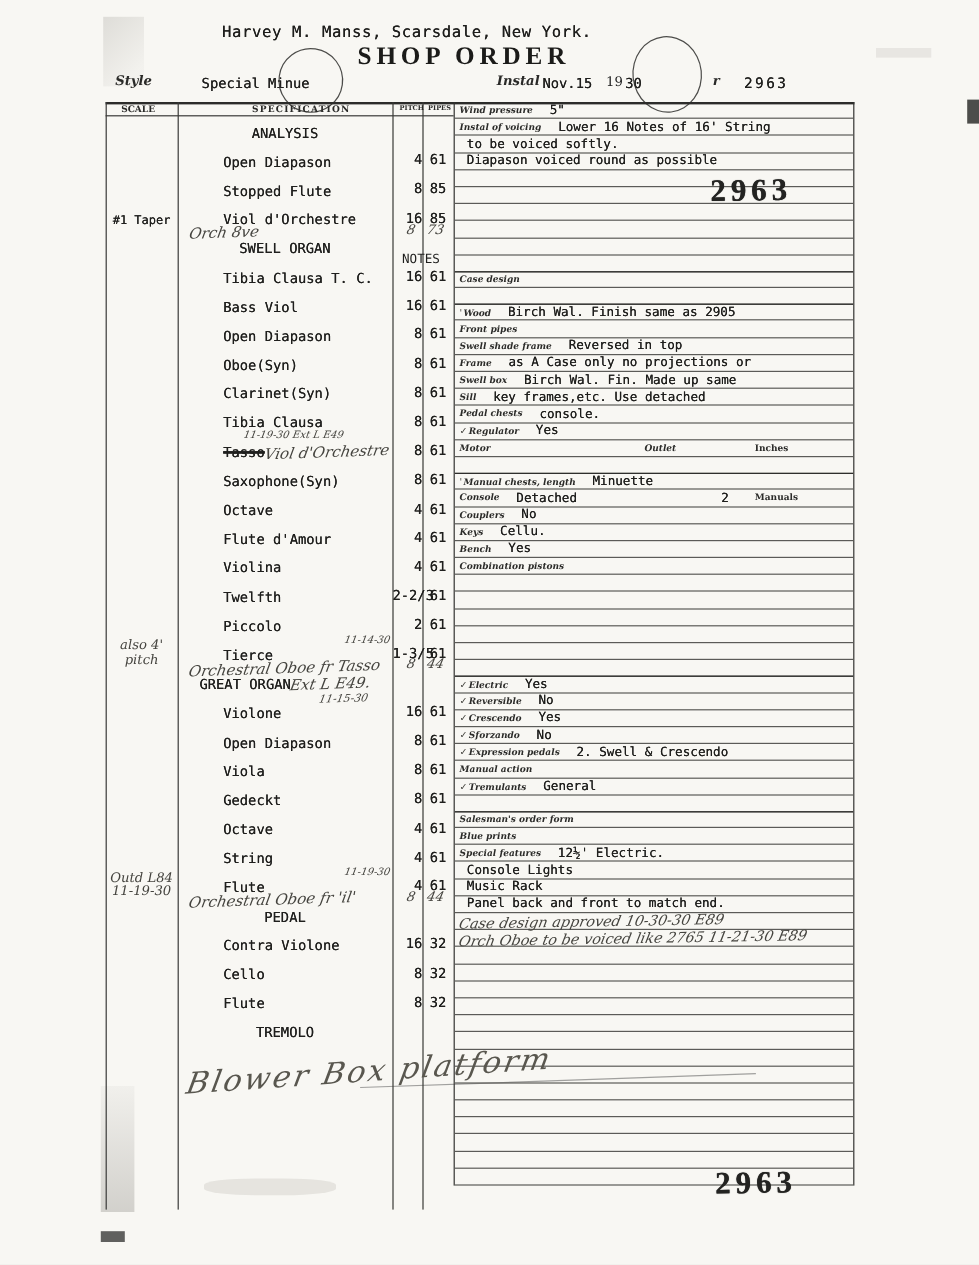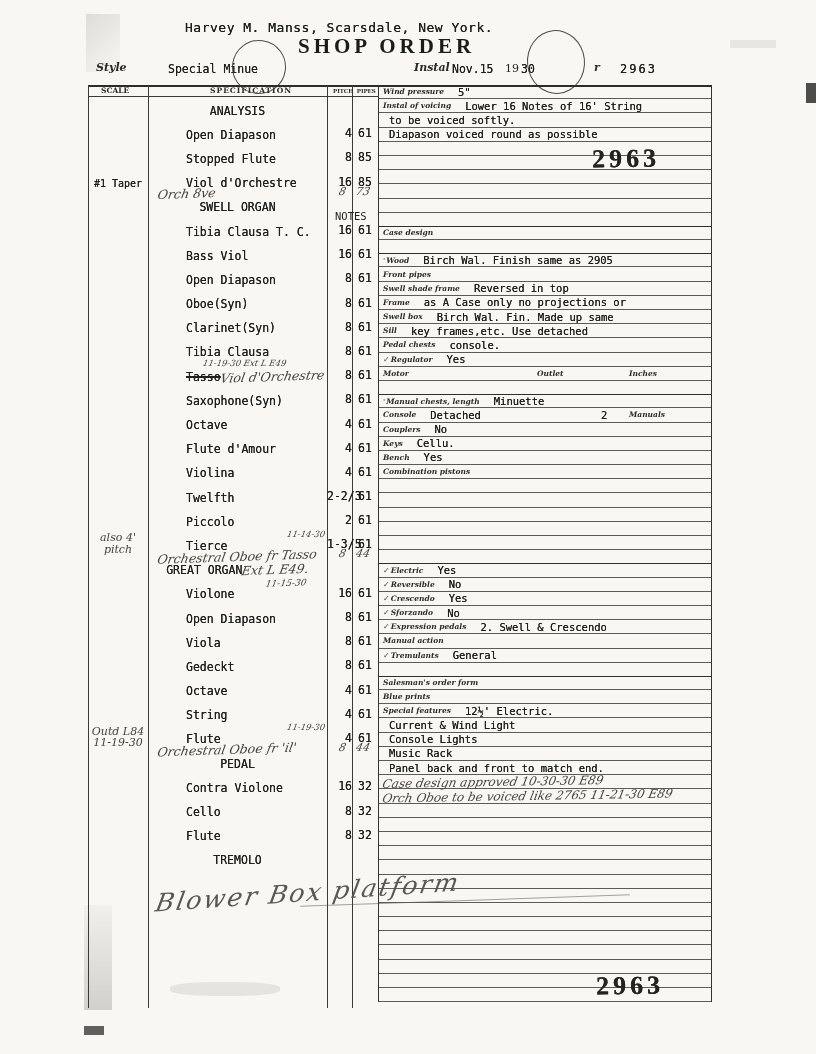--- a/index.html
+++ b/index.html
@@ -93,21 +93,21 @@
   .rrow[data-divider] { border-top:1.6px solid #2e2e2c; margin-top:-1px; }
   .check { display:inline-block; font-size:8px; color:#44443f; margin-right:1px;
            font-family:"DejaVu Serif", serif; }
   .flabel { font-family:"DejaVu Serif", serif; font-style:italic; font-weight:bold;
             font-size:7.5px; color:#2b2b29; margin-right:8px; }
   .fvalue { font-size:10.5px; margin-left:6px; }
   .fhw { font-size:12px; transform:skewX(-12deg) rotate(-1deg); }
   .flab2 { position:absolute; left:158px; font-family:"DejaVu Serif", serif; font-style:italic;
            font-weight:bold; font-size:7.5px; color:#2b2b29; }
   .fval2 { position:absolute; left:222px; font-size:10.5px; }
-  .flab3 { position:absolute; left:250px; font-family:"DejaVu Serif", serif; font-style:italic;
+  .flab3 { position:absolute; left:250px; font-family:"DejaVu Serif", serif; 
            font-weight:bold; font-size:7.5px; color:#2b2b29; }
 
   
   .stamp { position:absolute; font-family:"Liberation Serif", serif; font-weight:bold;
            font-size:26px; letter-spacing:4px; color:#232321; transform:rotate(-1deg);
            text-shadow:0 0 .6px #232321; }
   .stamp-top { left:592px; top:144px; }
   .stamp-bottom { left:596px; top:971px; }
   .hw-blower { position:absolute; left:158px; top:878px; font-size:25px; letter-spacing:2px;
                transform:skewX(-14deg) rotate(-4deg); color:#59574f; white-space:nowrap; }
@@ -741,25 +741,20 @@
 
       </div>
 
       <div class="rrow">
 
         <span class="flabel">Special features</span>
         <span class="fvalue typed">12½' Electric.</span>
 
       </div>
 
-      <div class="rrow">
-
-        <span class="fvalue typed">Current &amp; Wind Light</span>
-
-      </div>
 
       <div class="rrow">
 
         <span class="fvalue typed">Console Lights</span>
 
       </div>
 
       <div class="rrow">
 
         <span class="fvalue typed">Music Rack</span>

